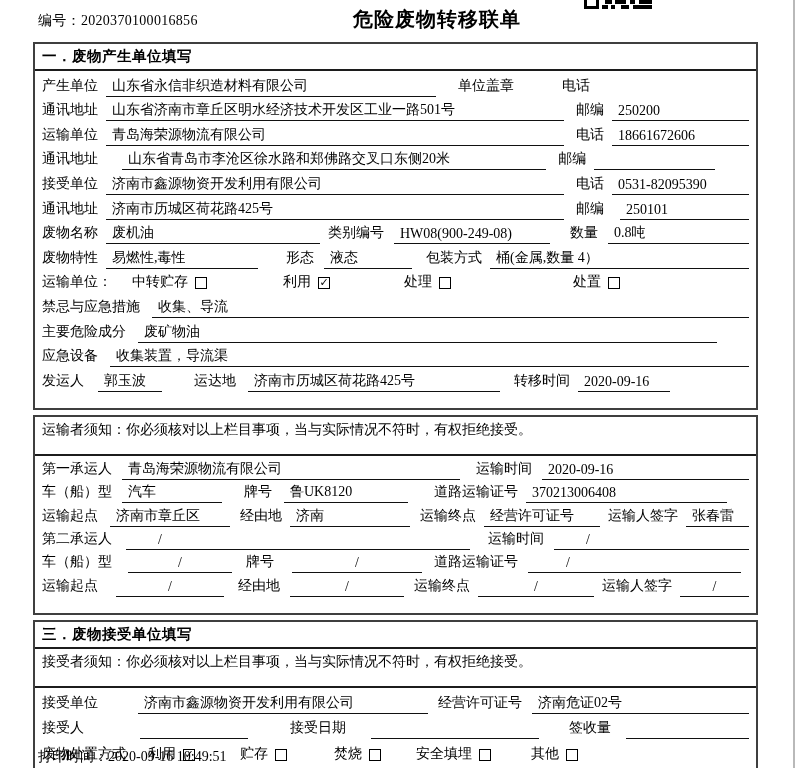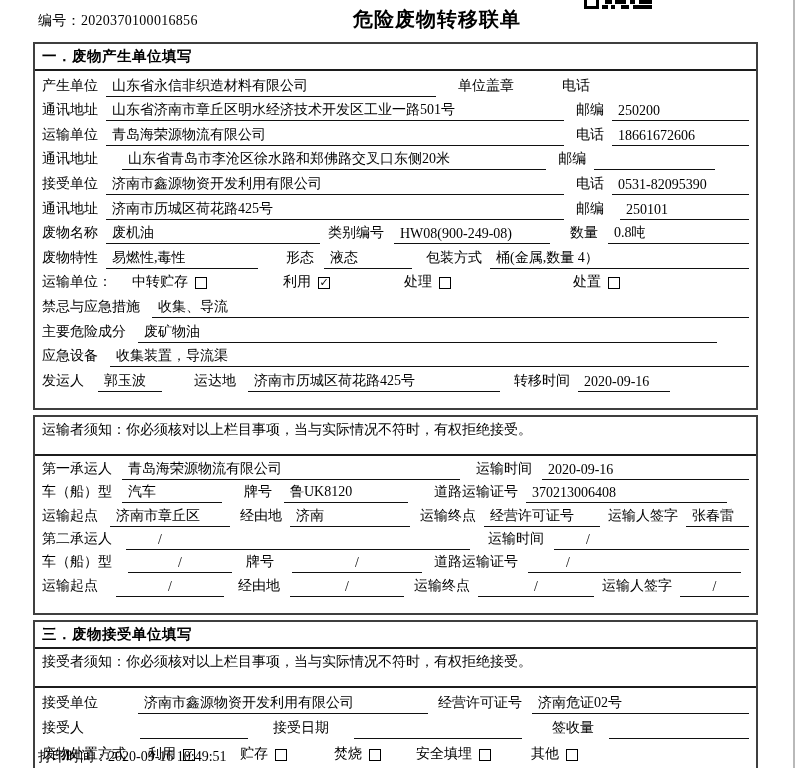--- a/index.html
+++ b/index.html
@@ -207,21 +207,21 @@
       <div class="sec-b">
         <div class="row row3">
           <span class="lb">接受单位</span>
           <span class="uv" style="width:290px;margin-left:40px">济南市鑫源物资开发利用有限公司</span>
           <span class="lb" style="margin-left:10px">经营许可证号</span>
           <span class="uv fx" style="margin-left:10px">济南危证02号</span>
         </div>
         <div class="row row3">
           <span class="lb">接受人</span>
           <span class="uv" style="width:108px;margin-left:56px"></span>
-          <span class="lb" style="margin-left:25px">接受日期</span>
+          <span class="lb" style="margin-left:42px">接受日期</span>
           <span class="uv" style="width:168px;margin-left:25px"></span>
           <span class="lb" style="margin-left:30px">签收量</span>
           <span class="uv fx" style="margin-left:15px"></span>
         </div>
         <div class="row row3">
           <span class="lb">废物处置方式</span>
           <span class="lb" style="margin-left:22px">利用</span>
           <span class="cb">✓</span>
           <span class="lb" style="margin-left:45px">贮存</span>
           <span class="cb"></span>

